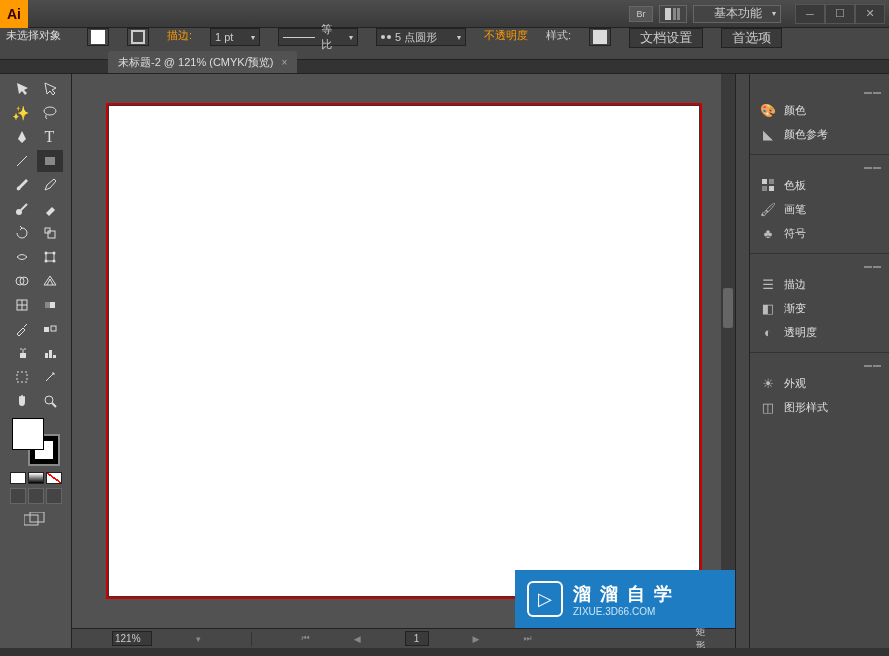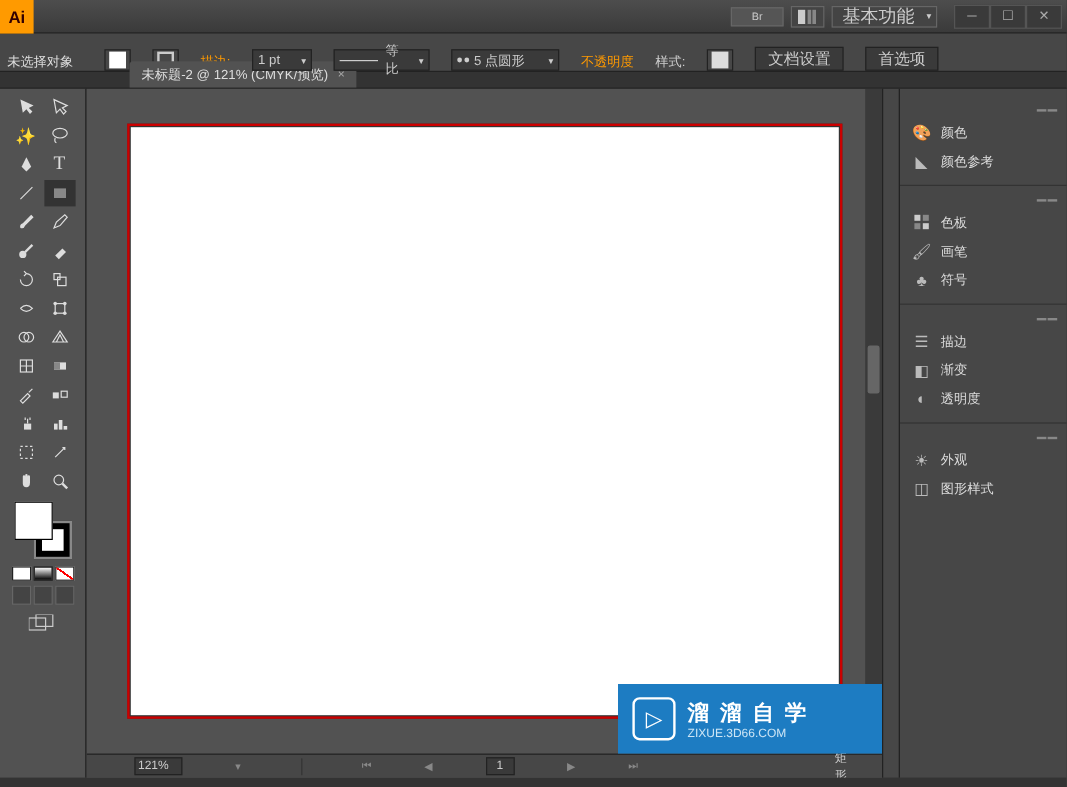--- a/index.html
+++ b/index.html
@@ -4,29 +4,29 @@
 <style>
 * { margin: 0; padding: 0; box-sizing: border-box; font-family: "Microsoft YaHei", Arial, sans-serif; }
 body { background: #333333; width: 889px; height: 656px; overflow: hidden; color: #ccc; font-size: 11px; }
 
 
 .titlebar { height: 28px; background: linear-gradient(#4d4d4d, #3a3a3a); display: flex; align-items: center; border-bottom: 1px solid #222; }
 .app-logo { width: 28px; height: 28px; background: #ff9a00; color: #330000; font-weight: bold; font-size: 14px; display: flex; align-items: center; justify-content: center; margin-right: 6px; }
 .menu-items { display: flex; gap: 2px; }
 .menu-item { padding: 4px 8px; color: #ddd; cursor: pointer; }
 .titlebar-right { margin-left: auto; display: flex; align-items: center; gap: 6px; padding-right: 4px; }
-.br-btn { width: 44px; height: 16px; background: #555; border: 1px solid #666; font-size: 9px; display: flex; align-items: center; justify-content: center; margin-left: 48px; }
+.br-btn { width: 24px; height: 16px; background: #555; border: 1px solid #666; font-size: 9px; display: flex; align-items: center; justify-content: center; margin-left: 48px; }
 .layout-btn { width: 28px; height: 18px; background: #444; border: 1px solid #666; display: flex; align-items: center; justify-content: center; }
-.workspace-btn { height: 18px; padding: 0 18px 0 8px; background: #444; border: 1px solid #666; font-size: 15px; position: relative; display: flex; align-items: center; }
+.workspace-btn { height: 18px; padding: 0 18px 0 20px; background: #444; border: 1px solid #666; font-size: 12px; position: relative; display: flex; align-items: center; }
 .workspace-btn::after { content: "▾"; position: absolute; right: 4px; font-size: 8px; }
 .win-controls { display: flex; gap: 0; margin-left: 8px; }
 .win-btn { width: 30px; height: 20px; background: #3a3a3a; border: 1px solid #555; display: flex; align-items: center; justify-content: center; color: #aaa; }
 
 
-.options-bar { height: 32px; background: #474747; border-bottom: 1px solid #222; display: flex; align-items: flex-end; padding: 0 6px; gap: 18px; }
+.options-bar { height: 32px; background: #474747; border-bottom: 1px solid #222; display: flex; align-items: flex-start; padding: 0 6px; gap: 18px; }
 .no-sel { color: #ddd; margin-right: 8px; }
 .swatch-btn { width: 22px; height: 18px; border: 1px solid #222; display: flex; align-items: center; justify-content: center; }
 .sw-white { background: #fff; width: 14px; height: 14px; }
 .sw-box { width: 14px; height: 14px; border: 2px solid #ccc; }
 .opt-label { color: #ff9a00; }
 .opt-select { background: #3a3a3a; border: 1px solid #222; color: #ccc; height: 18px; padding: 0 18px 0 4px; font-size: 11px; display: flex; align-items: center; position: relative; }
 .opt-select::after { content: "▾"; position: absolute; right: 4px; font-size: 8px; }
 .stroke-sample { width: 40px; height: 1px; background: #ccc; }
 .dash-sample { display: flex; align-items: center; gap: 2px; }
 .dash-sample span { width: 4px; height: 4px; background: #ccc; border-radius: 50%; }

